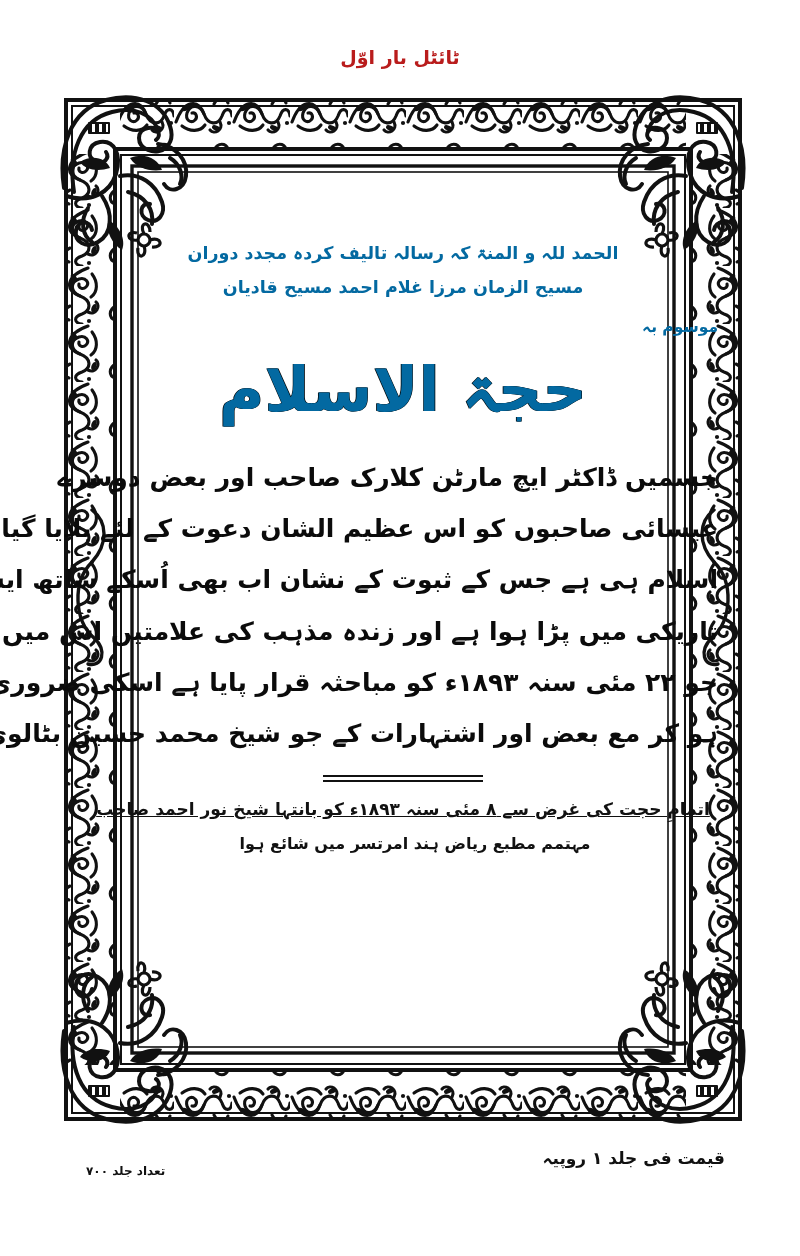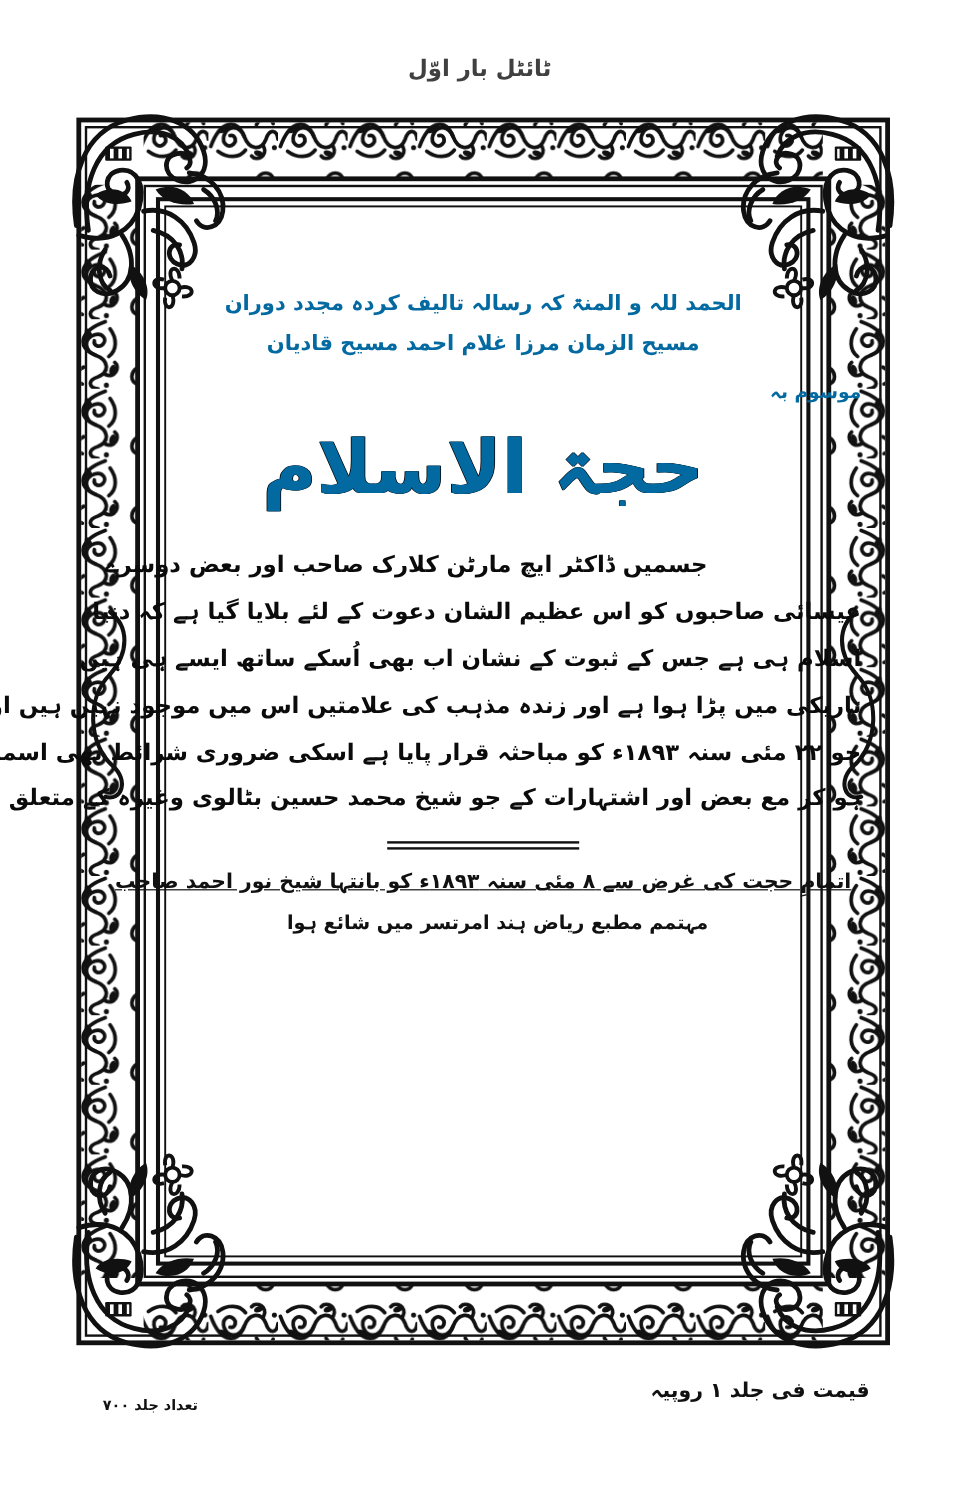--- a/index.html
+++ b/index.html
@@ -20,21 +20,21 @@
   
   .page-header {
     position: absolute;
     top: 46px;
     left: 0;
     width: 100%;
     text-align: center;
     font-size: 19px;
     font-weight: 700;
     letter-spacing: 0.5px;
-    color: #404040;
+    color: #b91c1c;
     direction: rtl;
   }
 
   
   .frame-wrap {
     position: absolute;
     left: 58px;
     top: 92px;
     width: 690px;
     height: 1035px;
@@ -82,25 +82,25 @@
     font-size: 62px;
     font-weight: 700;
     line-height: 1.15;
     letter-spacing: -1px;
     color: #0369a1;
     text-shadow: 0.6px 0 0 #000, -0.6px 0 0 #000;
   }
 
   .body-block {
     margin-top: 26px;
-    font-size: 19px;
+    font-size: 25px;
     line-height: 2.05;
     font-weight: 600;
     color: #0b0b0b;
-    text-align: left;
+    text-align: right;
   }
   .body-block .bline {
     display: block;
     white-space: nowrap;
   }
 
   .rule-sep {
     width: 160px;
     height: 0;
     margin: 16px auto 10px auto;

